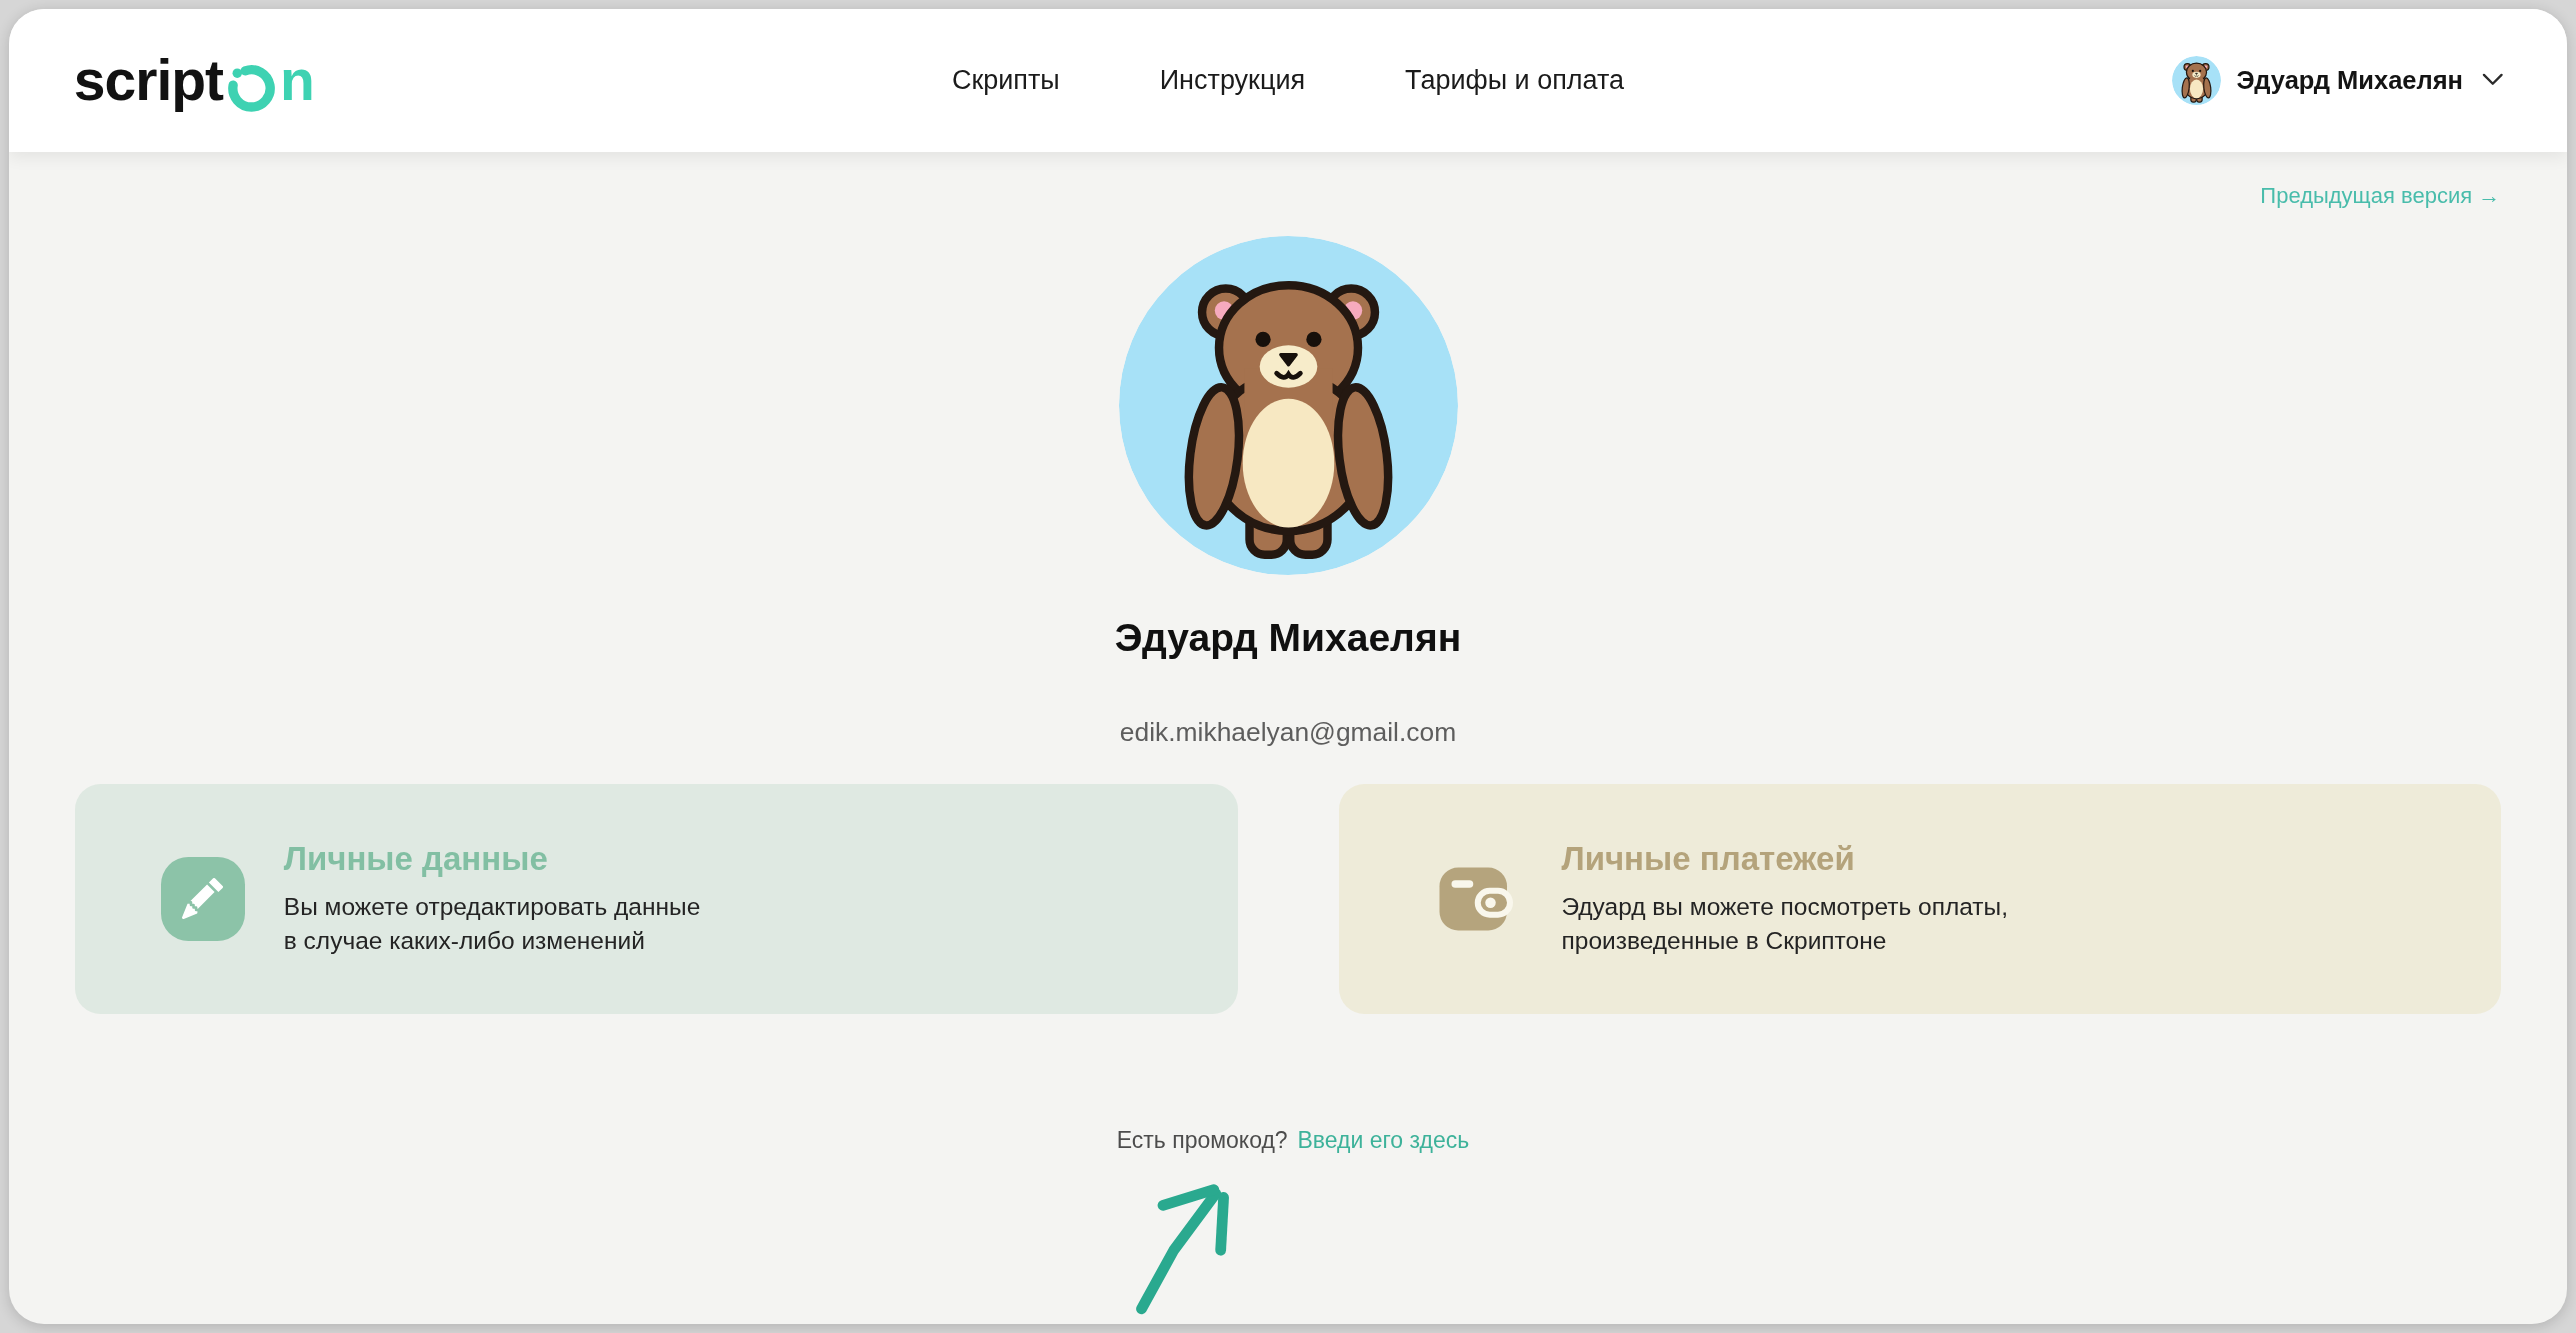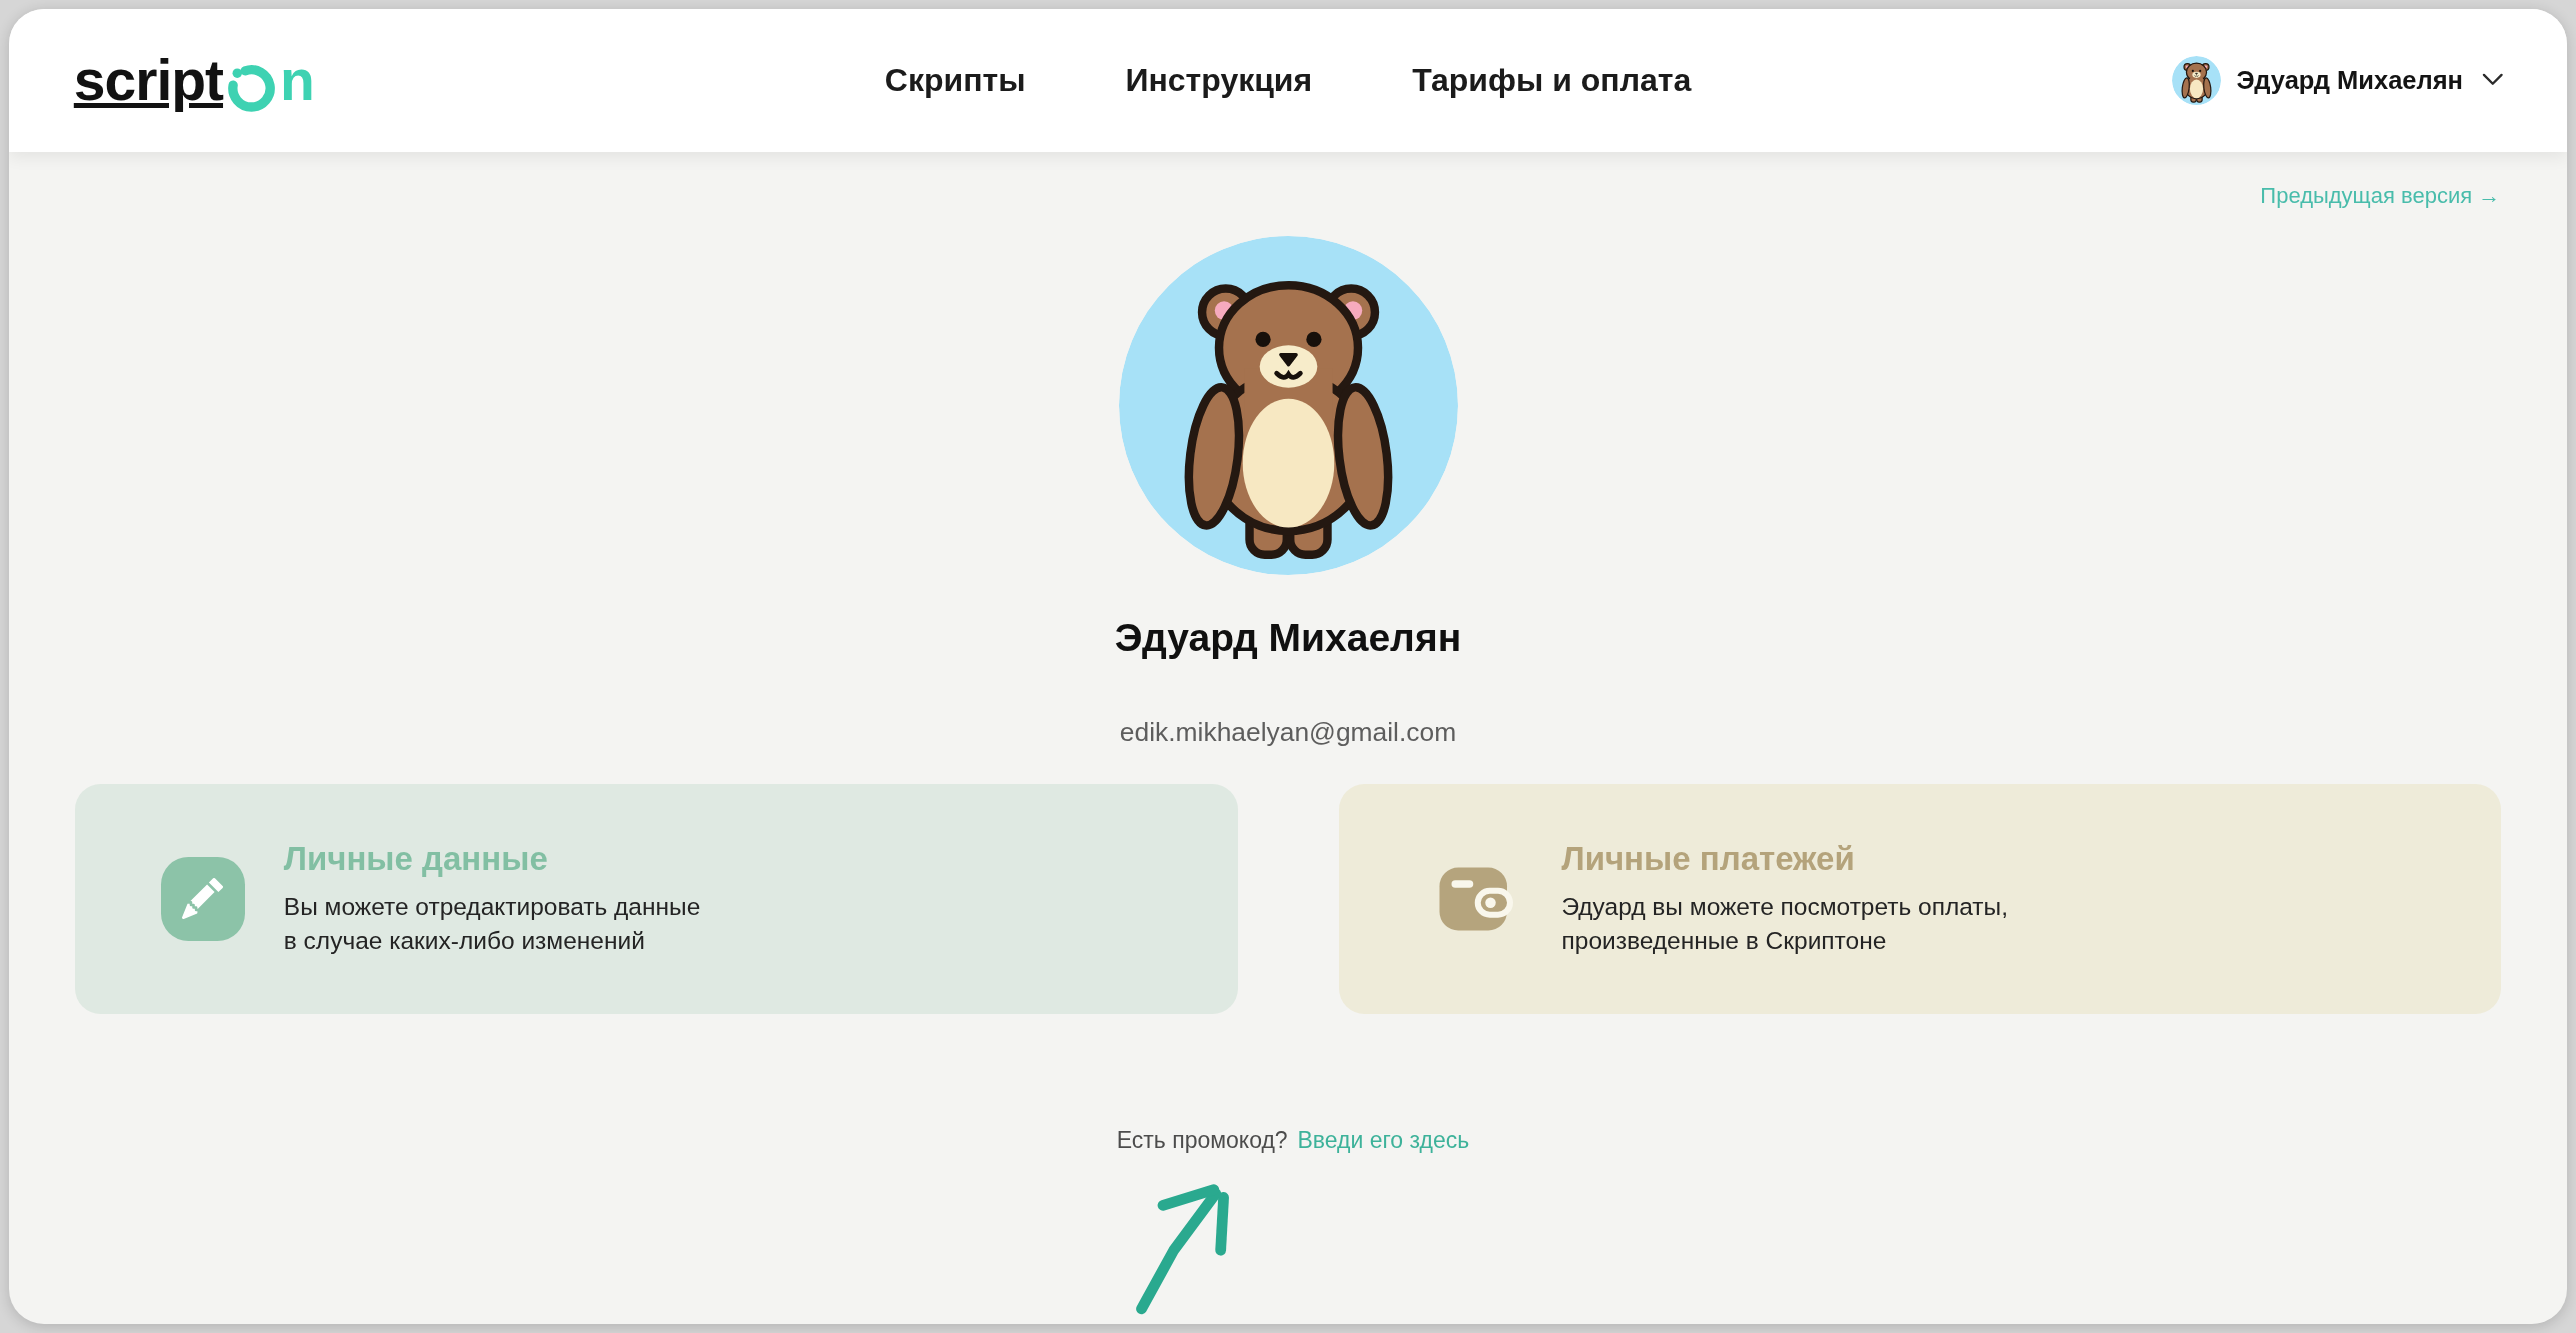--- a/index.html
+++ b/index.html
@@ -18,29 +18,29 @@
   
   .header {
     position:relative; z-index:5; height:143px; background:#ffffff;
     display:flex; align-items:center;
     box-shadow:0 4.9px 15.7px rgba(0,0,0,.07);
   }
   .logo {
     margin-left:65px; display:flex; align-items:baseline;
     font-size:57px; font-weight:bold; letter-spacing:-1px; cursor:pointer;
   }
-  .logo .lscript { color:#121212;text-decoration:underline; }
+  .logo .lscript { color:#121212; }
   .logo .lo { width:55px; height:63px; align-self:center; margin:0 1px; position:relative; top:3.9px; }
   .logo .ln { color:#3ed2b2; }
   .nav {
     position:absolute; left:50%; transform:translateX(-50%);
     display:flex; gap:100px; align-items:center;
   }
   .nav a {
-    font-size:32px; font-weight:700; color:#1b1b1b; text-decoration:none; cursor:pointer;
+    font-size:27px; font-weight:400; color:#1b1b1b; text-decoration:none; cursor:pointer;
     white-space:nowrap;
   }
   .usermenu {
     position:absolute; right:63px; display:flex; align-items:center; gap:15.7px; cursor:pointer;
   }
   .usermenu .uavatar { width:49px; height:49px; border-radius:50%; overflow:hidden; flex:0 0 auto; }
   .usermenu .uname { font-size:25.5px; font-weight:600; color:#141414; white-space:nowrap; }
   .usermenu svg.chev { margin-left:2px; }
   
   .prev-link {

